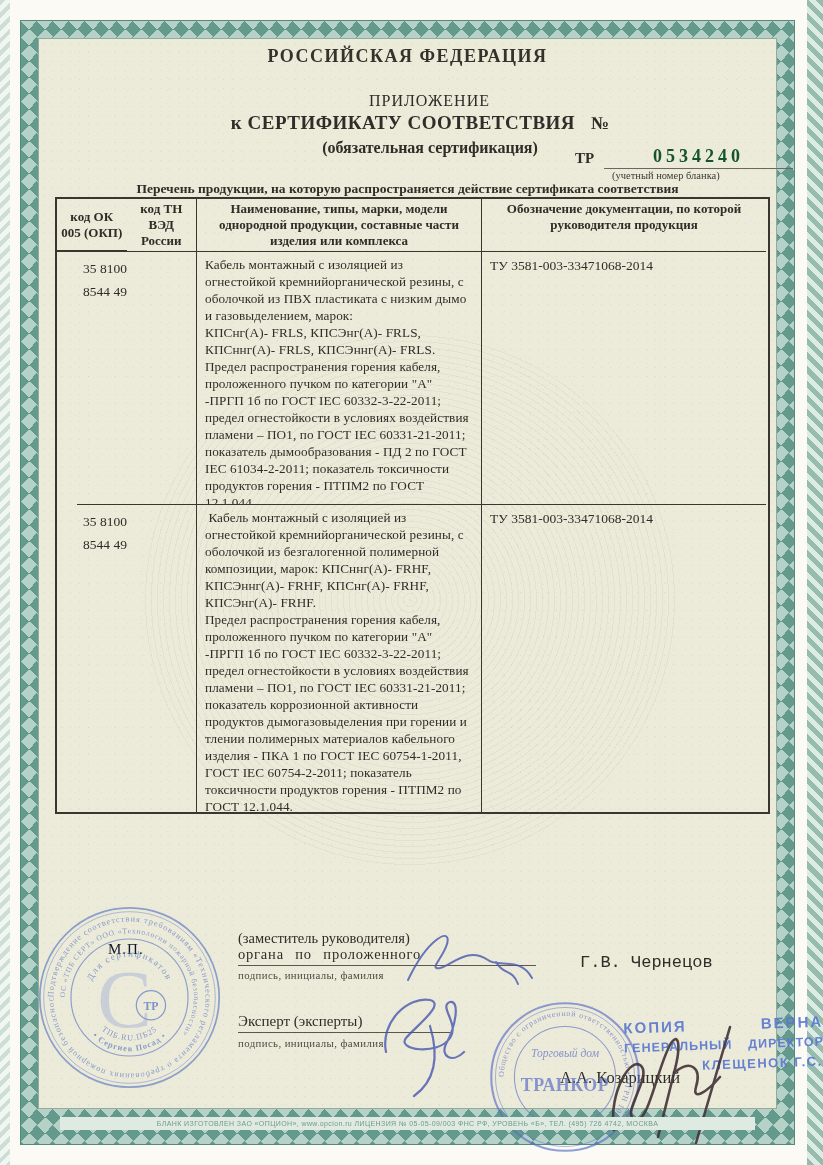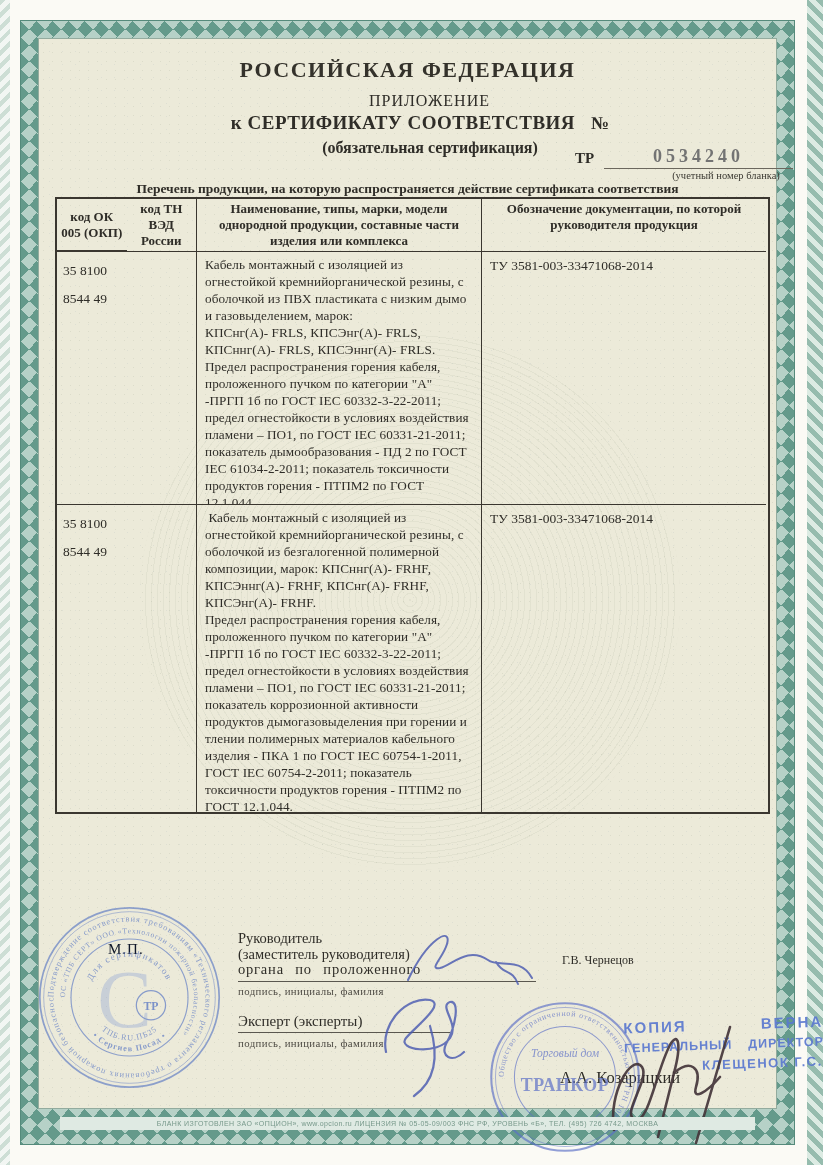--- a/index.html
+++ b/index.html
@@ -14,53 +14,53 @@
   .paper{position:absolute;left:38px;top:38px;right:46px;bottom:56px;
          background-color:#ecead9;
          background-image:radial-gradient(rgba(172,182,158,.25) .7px,transparent .8px),
                           radial-gradient(rgba(150,170,186,.16) .7px,transparent .8px);
          background-size:9px 9px,13px 13px;background-position:0 0,4px 6px;
          border:1px solid #93ab9e;}
   .watermark{position:absolute;left:140px;top:330px;width:540px;height:540px;border-radius:50%;
          background:repeating-radial-gradient(circle,rgba(140,152,128,.14) 0 1px,transparent 1px 6px);opacity:.7;}
   .abs{position:absolute;}
   .ctr{left:38px;right:46px;text-align:center;}
-  .title-country{top:57px;font-size:22px;font-weight:bold;letter-spacing:1.5px;color:#34322b;}
+  .title-country{top:46px;font-size:18px;font-weight:bold;letter-spacing:1.5px;color:#34322b;}
   .title-append{top:92px;font-size:16px;font-weight:normal;letter-spacing:1px;margin-left:44px;}
   .cert-line{top:112px;left:60px;width:720px;display:flex;justify-content:center;align-items:baseline;}
   .cert-label{font-size:19px;font-weight:bold;letter-spacing:.5px;}
   .num-sign{font-size:18px;font-weight:bold;margin-left:16px;}
   .cert-number{font-size:16.5px;margin-left:16px;border-bottom:1px solid #6b675d;padding:0 18px 2px 14px;}
   .subtitle{top:139px;left:100px;width:660px;text-align:center;font-size:16px;font-weight:bold;}
   .tr-row{top:146px;left:575px;width:218px;display:flex;align-items:flex-end;}
   .tr-label{font-size:15px;font-weight:bold;padding-bottom:2px;}
   .blank-number{flex:1;margin-left:10px;border-bottom:1px solid #6b675d;text-align:center;
-                color:#737373;font-size:18px;font-weight:bold;letter-spacing:4px;padding-bottom:1px;}
-  .blank-caption{top:170px;left:636px;width:180px;text-align:center;font-size:10.5px;color:#3c3a33;}
+                color:#14532d;font-size:18px;font-weight:bold;letter-spacing:4px;padding-bottom:1px;}
+  .blank-caption{top:170px;left:612px;width:180px;text-align:left;font-size:10.5px;color:#3c3a33;}
   .list-caption{top:181px;font-size:13.5px;font-weight:bold;}
   .ptable{position:absolute;left:55px;top:197px;width:711px;display:grid;
           grid-template-columns:140px 285px 284px;grid-template-rows:53px 253px 307px;
           border:2px solid #3a362f;background:transparent;}
   .cell{border-right:1.5px solid #3a362f;border-bottom:1.5px solid #3a362f;overflow:hidden;}
   .cell.last-col{border-right:none;}
   .cell.last-row{border-bottom:none;}
   .th{font-weight:bold;font-size:13px;line-height:16px;text-align:center;
       display:flex;flex-direction:row;justify-content:center;padding:2px 8px;}
   .th-codes{padding:0;}
   .th-codes > div{flex:1;display:flex;align-items:center;justify-content:center;padding:0 4px;}
   .th-codes > div:first-child{border-bottom:1.3px solid #3a362f;}
-  .codes{font-size:13.5px;line-height:28px;padding:5px 6px;white-space:pre-line;}
+  .codes{font-size:13.5px;line-height:23px;padding:5px 6px;white-space:pre-line;margin-left:20px;}
   .desc{font-size:13.2px;line-height:17px;padding:4px 7px 17px 8px;white-space:pre-line;letter-spacing:.1px;}
   .docref{font-size:13.5px;padding:6px 8px;}
   .role-head{left:238px;top:931px;width:298px;font-size:14.5px;line-height:15.5px;}
   .role-head .just{word-spacing:7px;letter-spacing:.8px;}
   .sig-rule{border-top:1px solid #5a574f;margin-top:3px;}
   .sig-caption{font-size:10.8px;letter-spacing:.4px;color:#4e4b44;margin-top:2px;}
   .expert-block{left:238px;top:1013px;width:212px;font-size:15px;line-height:16px;}
-  .head-name{left:562px;top:953px;font-size:12px;}
+  .head-name{left:580px;top:953px;font-size:17px;font-family:Liberation Mono, monospace;}
   .expert-name{left:560px;top:1068px;font-size:16.5px;}
   .mp-mark{left:108px;top:941px;font-size:15px;letter-spacing:1px;color:#0f172a;}
   .seal{opacity:.82;}
   .copy-stamp{left:624px;top:1016px;width:200px;transform:rotate(-2deg);
               color:#5b79d0;font-family:"Liberation Sans",sans-serif;font-weight:bold;opacity:.92;}
   .copy-row{display:flex;justify-content:space-between;font-size:15px;letter-spacing:2px;}
   .copy-row2{display:flex;justify-content:space-between;font-size:12.5px;letter-spacing:1px;margin-top:5px;}
   .copy-row3{text-align:right;font-size:13px;letter-spacing:1.5px;margin-top:5px;padding-right:2px;}
   .microtext{left:60px;right:68px;top:1117px;height:13px;background:#dfeae3;text-align:center;
              font-family:"Liberation Sans",sans-serif;font-size:7px;line-height:13px;
@@ -138,21 +138,20 @@
 продуктов дымогазовыделения при горении и
 тлении полимерных материалов кабельного
 изделия - ПКА 1 по ГОСТ IEC 60754-1-2011,
 ГОСТ IEC 60754-2-2011; показатель
 токсичности продуктов горения - ПТПМ2 по
 ГОСТ 12.1.044.</div>
     <div class="cell docref last-col last-row">ТУ 3581-003-33471068-2014</div>
   </div>
 
   <div class="abs role-head">
-    <div>Руководитель</div>
     <div>(заместитель руководителя)</div>
     <div class="just">органа по проложенного</div>
     <div class="sig-rule"></div>
     <div class="sig-caption">подпись, инициалы, фамилия</div>
   </div>
   <div class="abs head-name">Г.В. Чернецов</div>
 
   <div class="abs expert-block">
     <div>Эксперт (эксперты)</div>
     <div class="sig-rule"></div>

